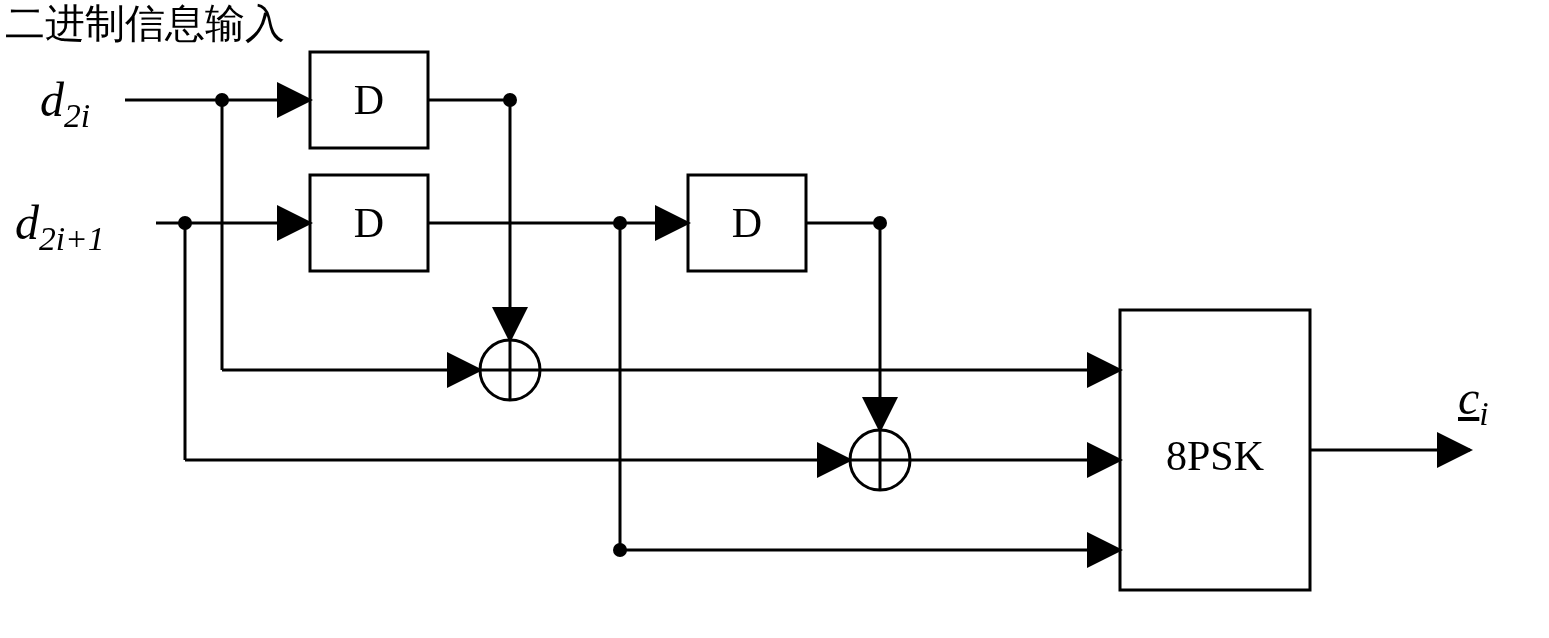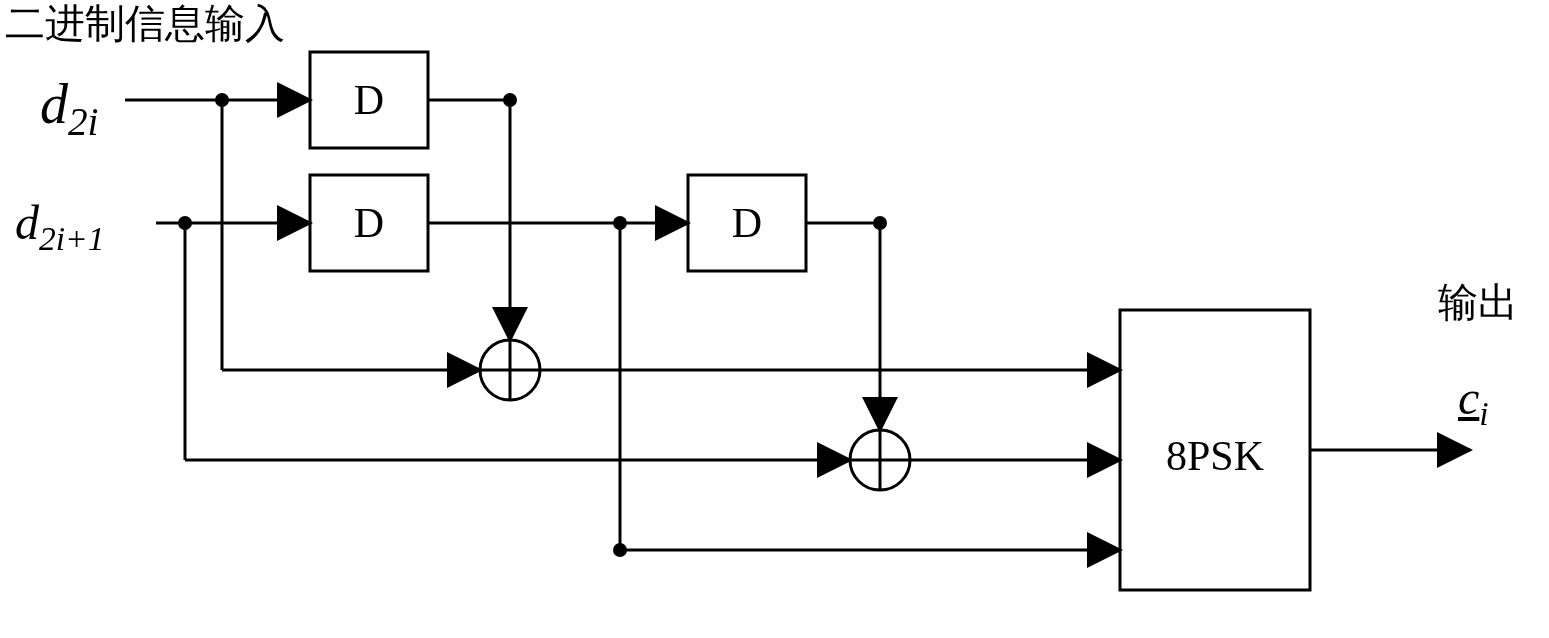--- a/index.html
+++ b/index.html
@@ -66,29 +66,28 @@
     fill: #000;
   }
 </style>
 </head>
 <body>
 
 <div class="canvas">
 
   <div class="label" style="left:5px; top:-4px; font-size:40px; font-family:SimSun,serif;">二进制信息输入</div>
 
-  <div class="label label-math" style="left:40px; top:72px; font-size:56px;">
+  <div class="label label-math" style="left:40px; top:72px; font-size:48px;">
     <span>d</span><span class="sub">2i</span>
   </div>
 
   <div class="label label-math" style="left:15px; top:195px; font-size:48px;">
     <span>d</span><span class="sub">2i+1</span>
   </div>
 
-  <div class="label" style="left:1438px; top:275px; font-size:40px; font-family:SimSun,serif;">输出</div>
 
   <div class="label label-math" style="left:1458px; top:370px; font-size:48px;text-decoration:underline;">
     <span>c</span><span class="sub">i</span>
   </div>
 
   <svg>
 
     <defs>
       <marker id="ah" markerWidth="14" markerHeight="14" refX="11" refY="6" orient="auto">
         <path d="M0,0 L12,6 L0,12 Z" class="arrow"></path>

